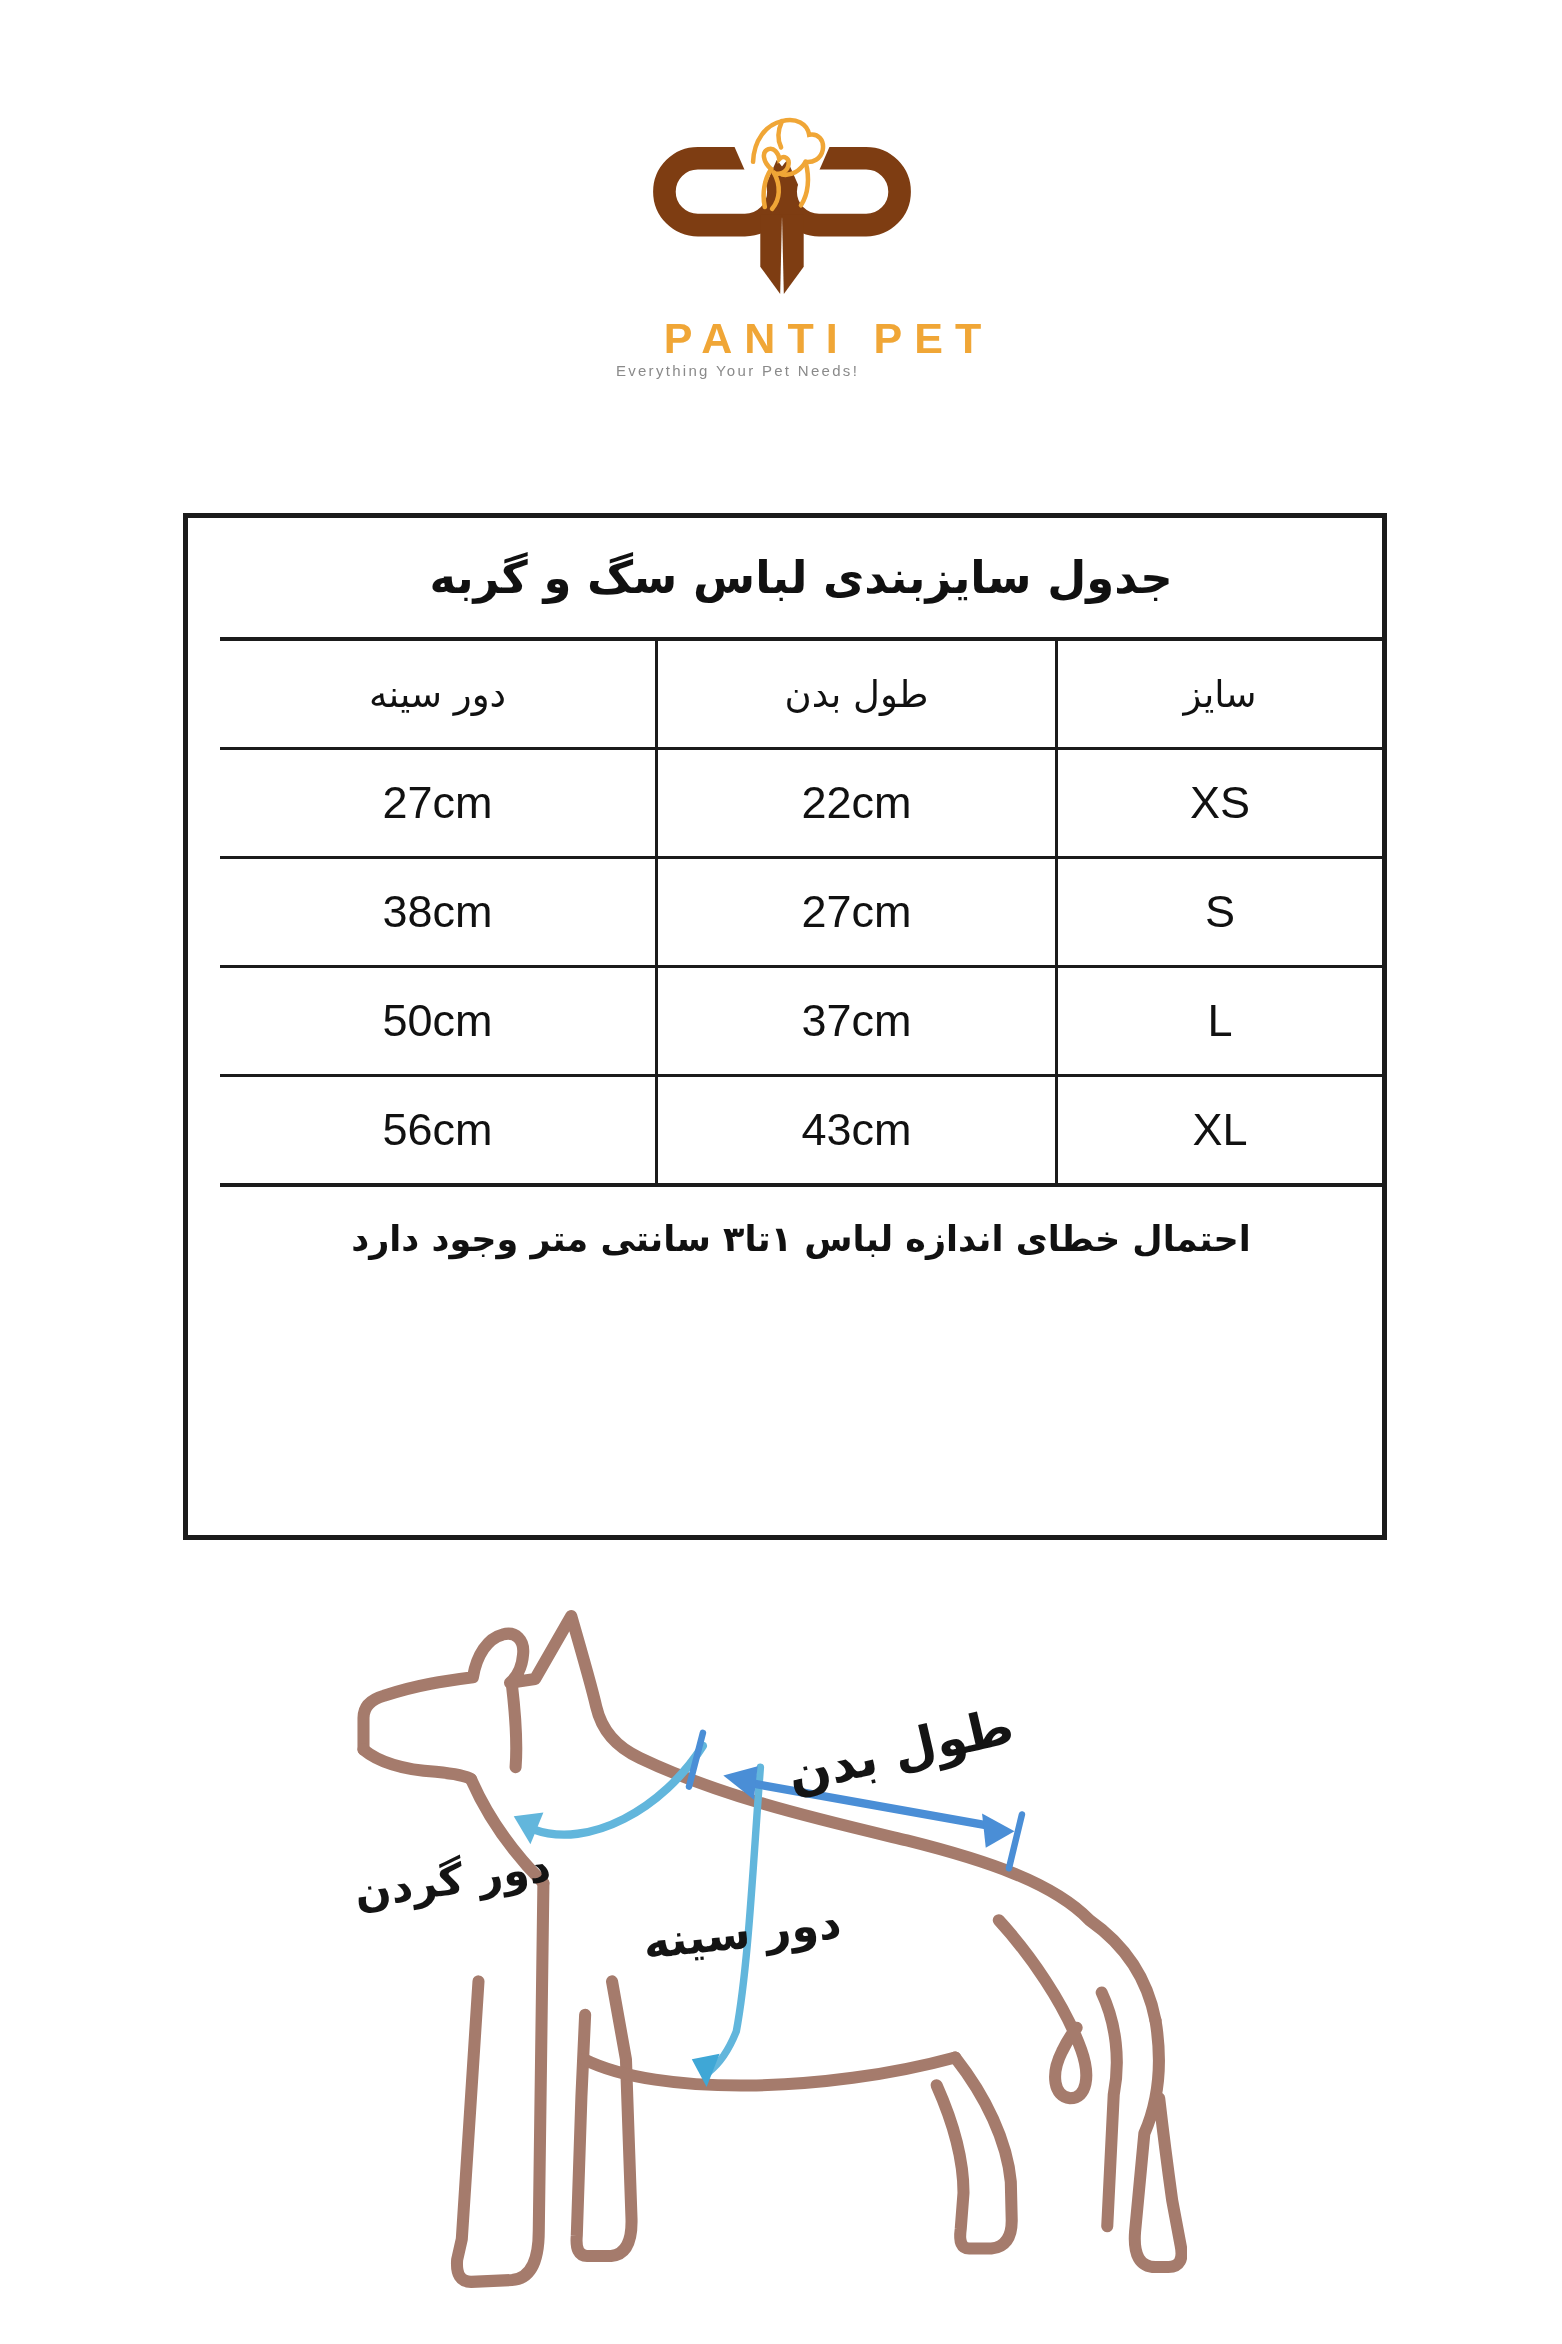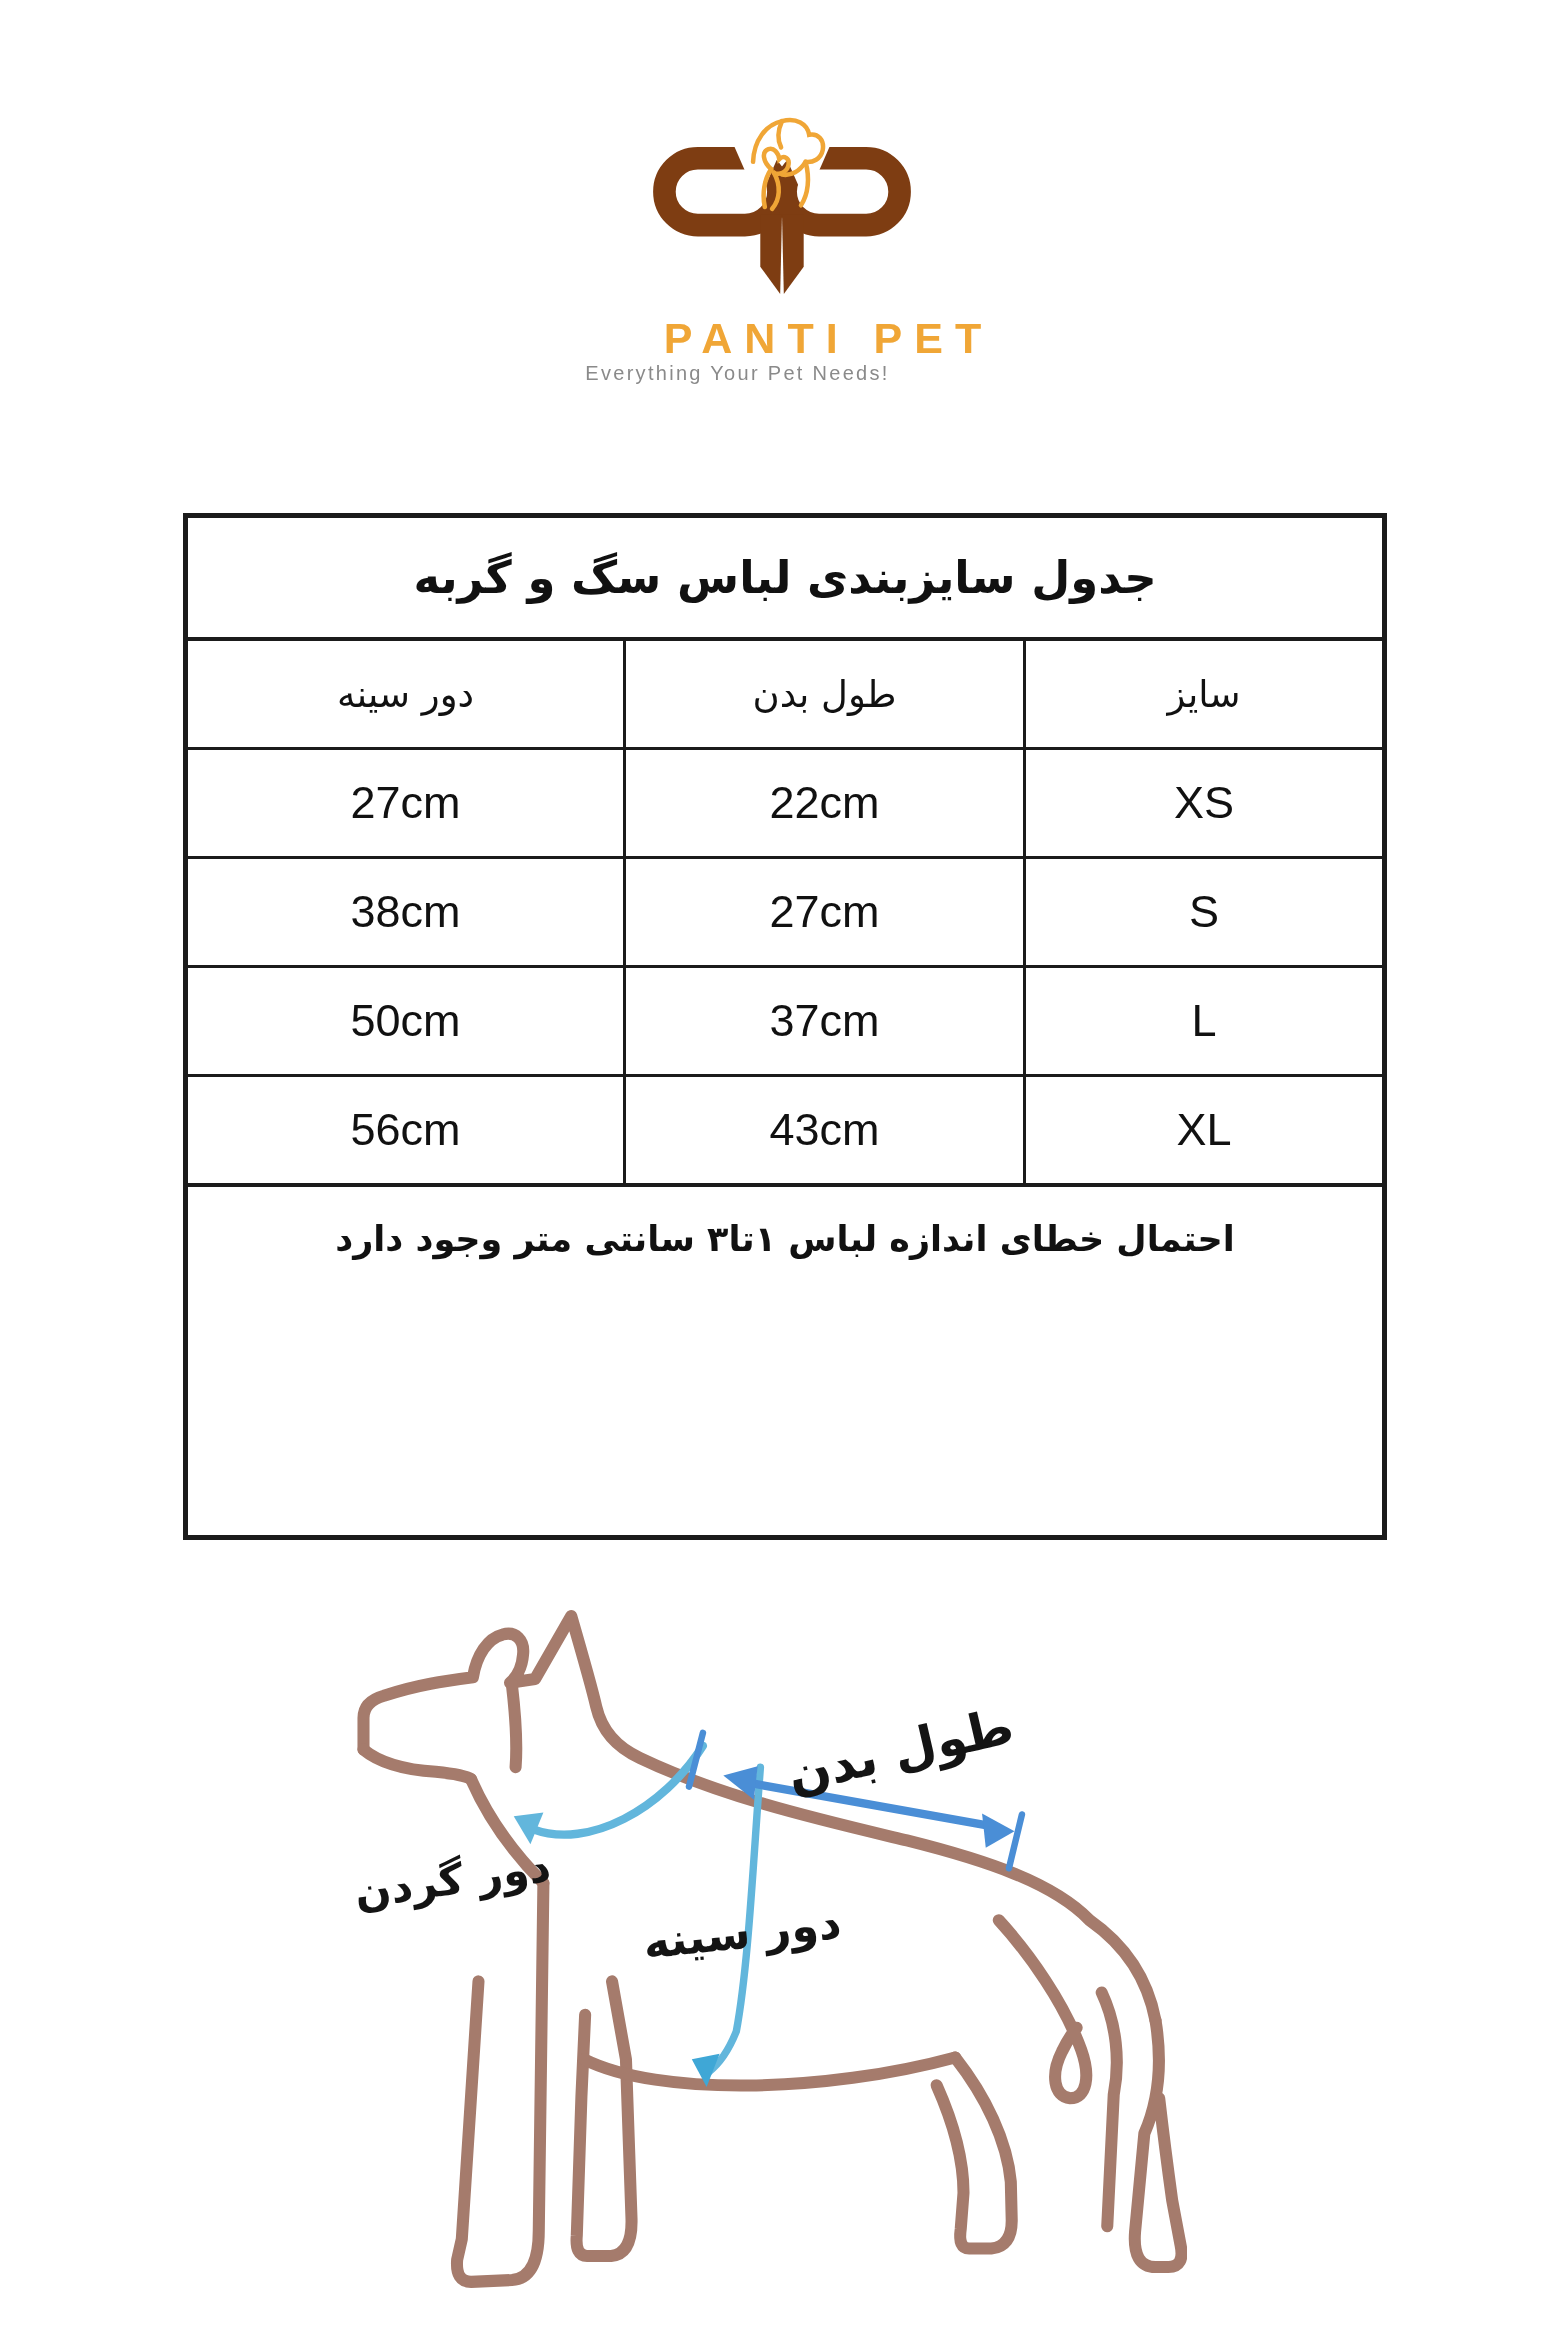--- a/index.html
+++ b/index.html
@@ -5,25 +5,25 @@
   html,body{margin:0;padding:0;background:#ffffff;}
   .page{position:relative;width:1563px;height:2345px;background:#ffffff;overflow:hidden;
         font-family:"Liberation Sans",sans-serif;}
 
   
   .logo-wrap{position:absolute;left:0;top:0;width:1563px;text-align:center;}
   .logo-emblem{position:absolute;left:643px;top:113px;width:278px;height:199px;}
   .brand{position:absolute;left:0;top:314px;width:1563px;text-align:center;
          font-weight:700;font-size:43px;letter-spacing:12px;color:#f0a636;padding-left:47px;}
   .tagline{position:absolute;left:0;top:362px;width:1475px;text-align:center;
-           font-size:20px;letter-spacing:2.3px;color:#8a8a8a;}
+           font-size:15px;letter-spacing:2.3px;color:#8a8a8a;}
 
   
   .stable{position:absolute;left:183px;top:513px;width:1204px;height:1027px;
-          box-sizing:border-box;border:5.6px solid #1b1b1b;color:#111;}
+          box-sizing:border-box;border:5.6px solid #1b1b1b;color:#111;padding-left:32px;}
   .t-title{height:123px;display:flex;align-items:center;justify-content:center;
            font-family:"DejaVu Sans",sans-serif;font-weight:700;font-size:45px;
            border-bottom:4.6px solid #1b1b1b;box-sizing:border-box;}
   .t-row{display:flex;height:109px;border-bottom:3.7px solid #1b1b1b;box-sizing:border-box;}
   .t-row:last-of-type{border-bottom:none;}
   .t-head{height:109px;}
   .cell{display:flex;align-items:center;justify-content:center;box-sizing:border-box;}
   .c1{width:435px;}
   .c2{width:403px;border-left:3.7px solid #1b1b1b;border-right:3.7px solid #1b1b1b;}
   .c3{flex:1;}

